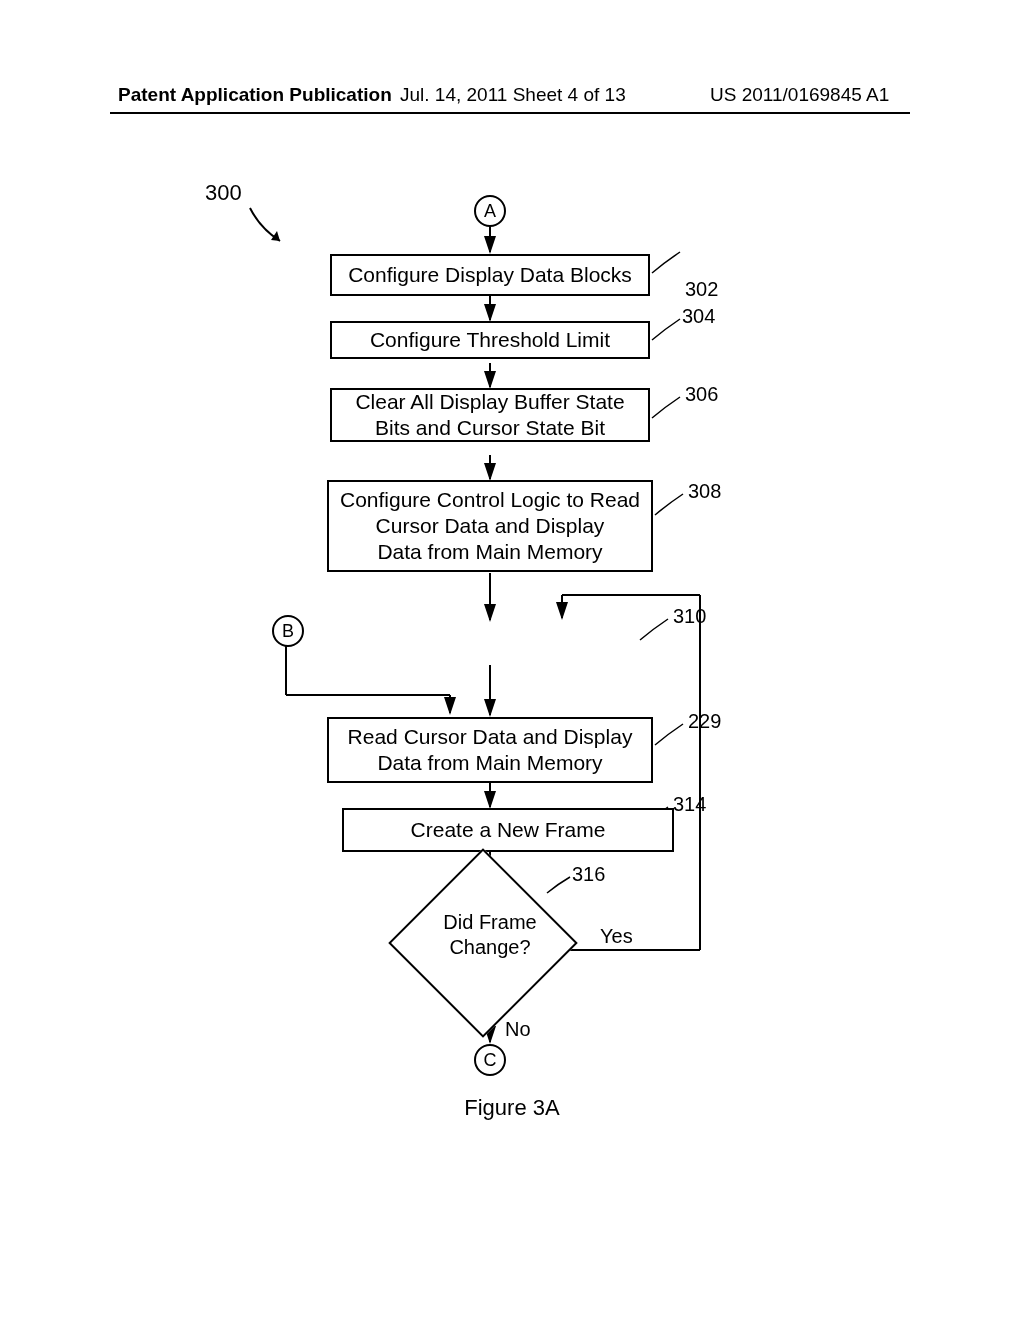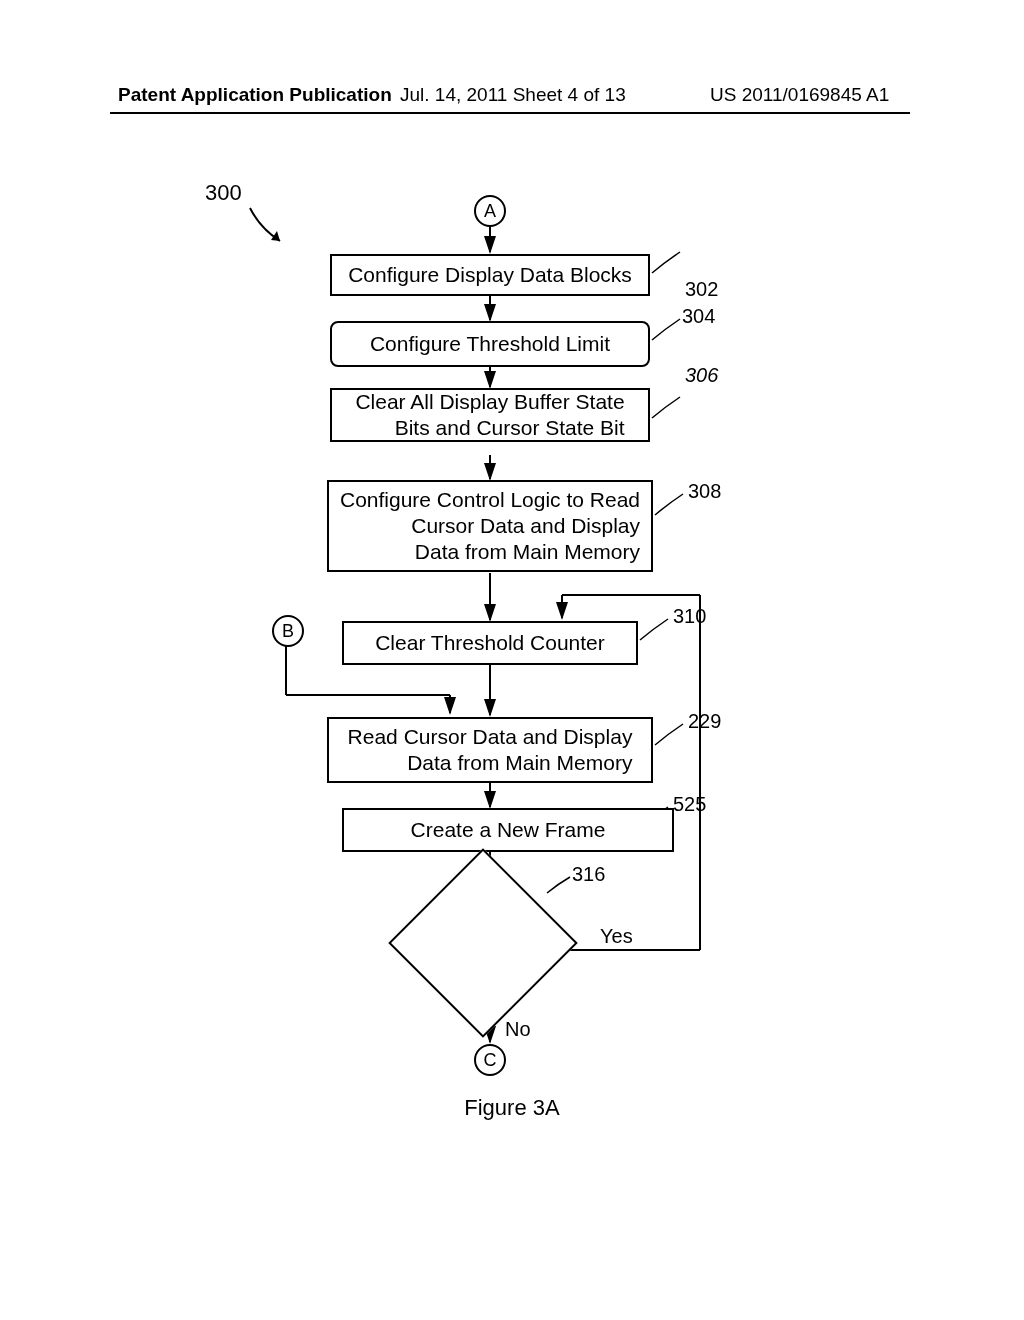--- a/index.html
+++ b/index.html
@@ -72,21 +72,21 @@
     border: 2px solid #000;
     border-radius: 50%;
     text-align: center;
     line-height: 28px;
     font-size: 18px;
     background: #fff;
   }
   .box {
     position: absolute;
     border: 2px solid #000;
-    text-align: right;
+    text-align: center;
     font-size: 21px;
     display: flex;
     align-items: center;
     justify-content: center;
     line-height: 1.25;
     background: #fff;
     padding: 4px 6px;
     box-sizing: border-box;
   }
   .diamond {
@@ -185,59 +185,59 @@
 
   <div class="connector" style="top:195px; left:474px;">
     <span>A</span>
   </div>
 
   <div class="box" style="top:254px; left:330px; width:320px; height:42px;">
     <span>Configure Display Data Blocks</span>
   </div>
   <div class="ref-label" style="top:238px; left:685px;margin-top:40px;">302</div>
 
-  <div class="box" style="top:321px; left:330px; width:320px; height:46px;border-radius:8px;">
+  <div class="box" style="top:321px; left:330px; width:320px; height:38px;">
     <span>Configure Threshold Limit</span>
   </div>
   <div class="ref-label" style="top:305px; left:682px;">304</div>
 
   <div class="box" style="top:388px; left:330px; width:320px; height:54px;">
     <span style="white-space:pre-line;">Clear All Display Buffer State
 Bits and Cursor State Bit</span>
   </div>
-  <div class="ref-label" style="top:364px; left:685px;font-style:italic;">306</div>
+  <div class="ref-label" style="top:383px; left:685px;">306</div>
 
   <div class="box" style="top:480px; left:327px; width:326px; height:92px;">
     <span style="white-space:pre-line;">Configure Control Logic to Read
 Cursor Data and Display
 Data from Main Memory</span>
   </div>
   <div class="ref-label" style="top:480px; left:688px;">308</div>
 
-  <div class="box" style="top:621px; left:342px; width:296px; height:44px;">
-    <span>Clear Threshold Counter</span>
-  </div>
   <div class="ref-label" style="top:605px; left:673px;">310</div>
 
   <div class="connector" style="top:615px; left:272px;">
     <span>B</span>
   </div>
 
   <div class="box" style="top:717px; left:327px; width:326px; height:66px;">
     <span style="white-space:pre-line;">Read Cursor Data and Display
 Data from Main Memory</span>
   </div>
   <div class="ref-label" style="top:710px; left:688px;">229</div>
 
   <div class="box" style="top:808px; left:342px; width:332px; height:44px;">
     <span>Create a New Frame</span>
   </div>
-  <div class="ref-label" style="top:793px; left:673px;">525</div>
+  <div class="ref-label" style="top:793px; left:673px;">314</div>
 
   <div class="diamond" style="top:876px; left:416px; width:130px; height:130px;"></div>
+  <div class="diamond-text" style="top:910px; left:415px;">Did
+Frame
+Change?</div>
   <div class="ref-label" style="top:836px; left:572px;margin-top:27px;">316</div>
 
   <div class="edge-label" style="top:925px; left:600px;">Yes</div>
   <div class="edge-label" style="top:1018px; left:505px;">No</div>
 
   <div class="connector" style="top:1044px; left:474px;">
     <span>C</span>
   </div>
 
   <div class="fig-label">Figure 3A</div>

